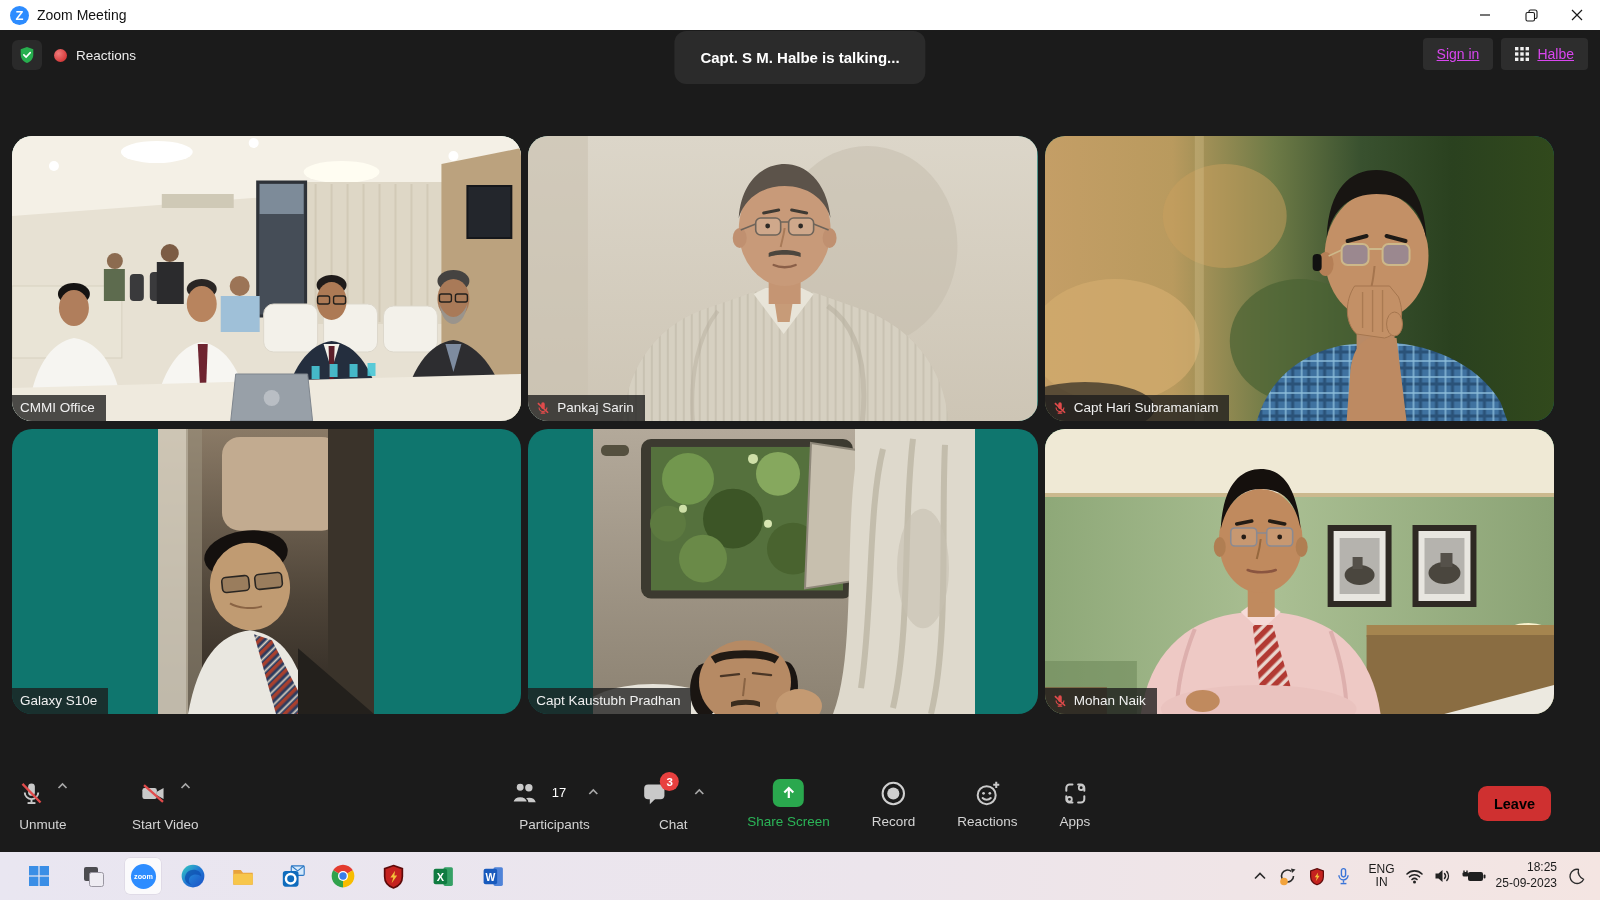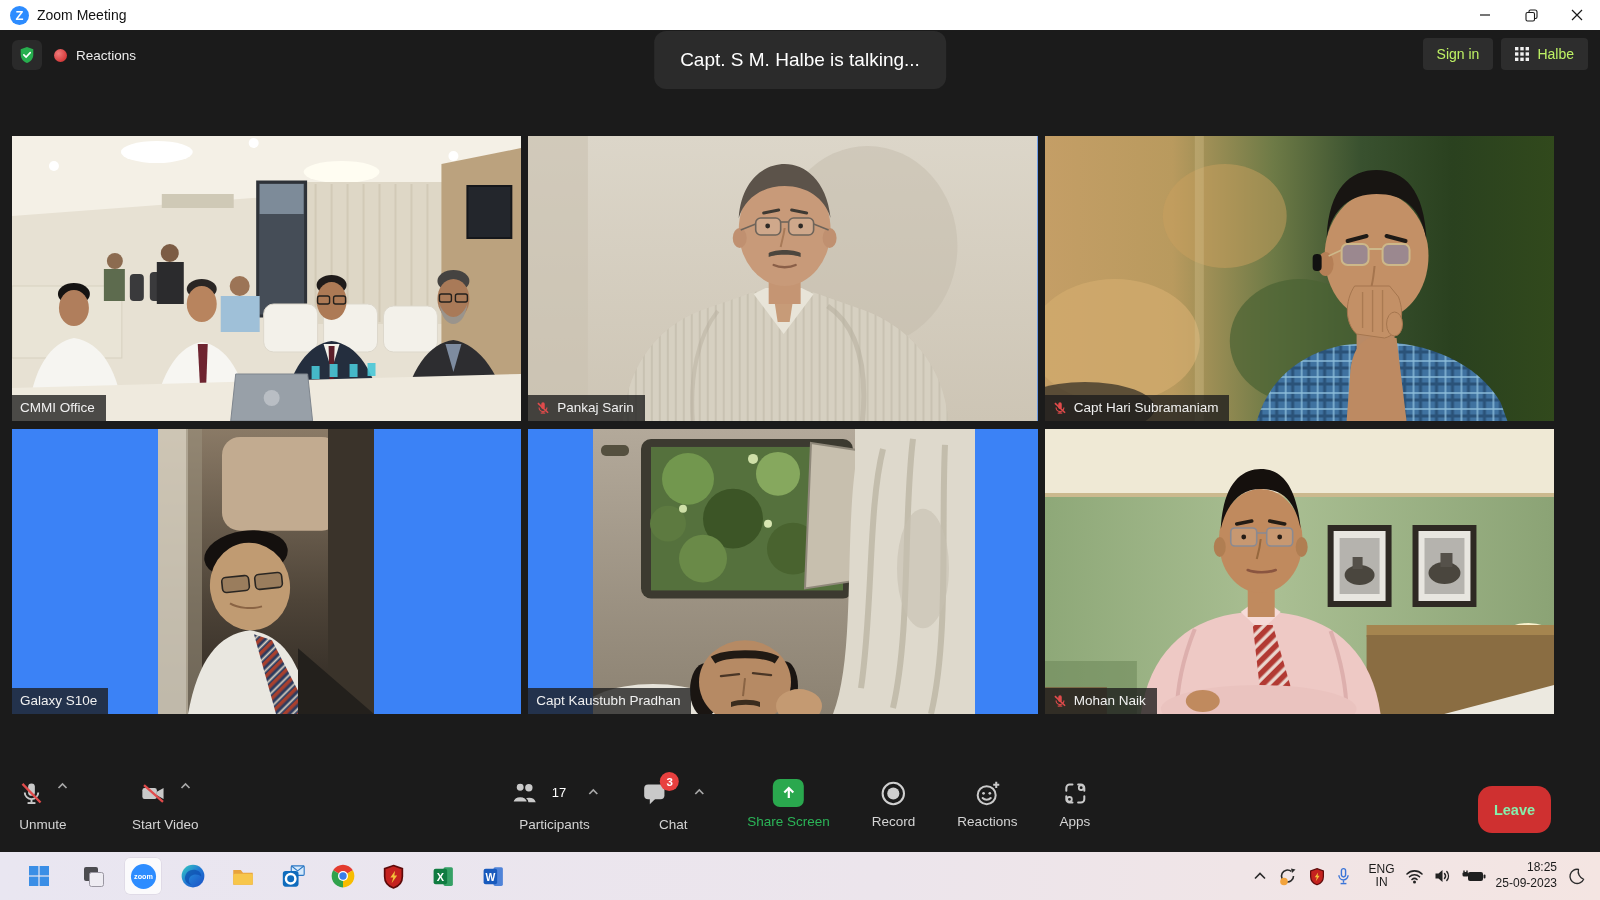--- a/index.html
+++ b/index.html
@@ -17,29 +17,29 @@
 
   
   .meeting { position:absolute; top:30px; left:0; right:0; height:822px; background:#1b1b1b; }
   .sec-badge { position:absolute; left:12px; top:10px; width:30px; height:30px; background:#2a2a2a;
     border-radius:6px; display:flex; align-items:center; justify-content:center; }
   .rec-wrap { position:absolute; left:54px; top:10px; height:30px; display:flex; align-items:center; gap:9px; }
   .rec-dot { width:13px; height:13px; border-radius:50%;
     background:radial-gradient(circle at 35% 35%, #f07a7a, #d63c3c 70%); }
   .rec-label { color:#ececec; font-size:13.5px; }
   .toast { position:absolute; left:50%; top:1px; transform:translateX(-50%); background:#2b2b2b;
-    border-radius:12px; padding:18px 26px; color:#fff; font-weight:normal; font-size:19px; white-space:nowrap; }
+    border-radius:12px; padding:18px 26px; color:#fff; font-weight:bold; font-size:15px; white-space:nowrap; }
   .topbar-right { position:absolute; right:12px; top:8px; display:flex; gap:8px; }
-  .pill-btn { background:#2d2d2d; color:#bef264; border-radius:4px; padding:8px 14px; font-size:14px;
-    display:flex; align-items:center; gap:8px; border:0; cursor:default; }
+  .pill-btn { background:#2d2d2d; color:#d946ef; border-radius:4px; padding:8px 14px; font-size:14px;
+    display:flex; align-items:center; gap:8px; border:0; cursor:default;text-decoration:underline; }
 
   
   .video-grid { position:absolute; top:106px; left:12px; width:1542px; display:grid;
     grid-template-columns:repeat(3,1fr); grid-auto-rows:285px; gap:8px 7px; }
-  .tile { position:relative; overflow:hidden; background:#3b82f6; }
+  .tile { position:relative; overflow:hidden; background:#0f766e;border-radius:20px; }
   .scene { position:absolute; inset:0; width:100%; height:100%; display:block; }
   .scene.portrait { inset:auto; top:0; height:100%; }
   .name-tag { position:absolute; left:0; bottom:0; background:rgba(28,28,28,.78); color:#f0f0f0;
     font-size:13.5px; padding:5px 11px 6px 8px; display:flex; align-items:center; gap:7px; z-index:5; }
 
   
   .ctrl-bar { position:absolute; left:0; right:0; bottom:6px; height:76px; }
   .cb-left { position:absolute; left:18px; top:10px; display:flex; gap:64px; }
   .cb-center { position:absolute; left:50%; top:10px; transform:translateX(-50%); display:flex;
     gap:42px; align-items:flex-start; }
@@ -48,22 +48,22 @@
   .iconrow { display:flex; align-items:flex-start; gap:12px; height:30px; }
   .chev { color:#a8a8a8; margin-top:2px; }
   .pcount { color:#fff; font-size:13px; margin-top:5px; }
   .chatwrap { position:relative; }
   .badge { position:absolute; top:-8px; right:-11px; min-width:19px; height:19px; border-radius:10px;
     background:#e8403f; color:#fff; font-size:11.5px; font-weight:bold; display:flex; align-items:center;
     justify-content:center; padding:0 4px; }
   .share-label { color:#2bb457; }
   .share-iconbg { width:31px; height:28px; border-radius:7px; background:#2aa84e; display:flex;
     align-items:center; justify-content:center; margin-top:-1px; }
-  .leave-btn { position:absolute; right:49px; top:16px; width:73px; height:47px; background:#cf3030;
-    border:0; border-radius:14px; color:#86efac; font-weight:bold; font-size:14.5px; }
+  .leave-btn { position:absolute; right:49px; top:16px; width:73px; height:35px; background:#cf3030;
+    border:0; border-radius:9px; color:#000000; font-weight:bold; font-size:14.5px; }
 
   
   .taskbar { position:absolute; bottom:0; left:0; right:0; height:48px;
     background:linear-gradient(90deg,#e9e6f1 0%,#ece5ec 55%,#f4e5e2 100%);
     display:flex; align-items:center; z-index:60; }
   .tb-start { margin-left:20px; width:38px; height:38px; display:flex; align-items:center;
     justify-content:center; border-radius:6px; }
   .search-pill { margin-left:10px; width:272px; height:36px; background:rgba(255,255,255,.88);
     border:1px solid #d8d2e0; border-radius:18px; display:flex; align-items:center; padding:0 6px 0 14px; }
   .search-pill input { border:0; outline:0; background:transparent; font-size:15px; color:#3a3a3a;

